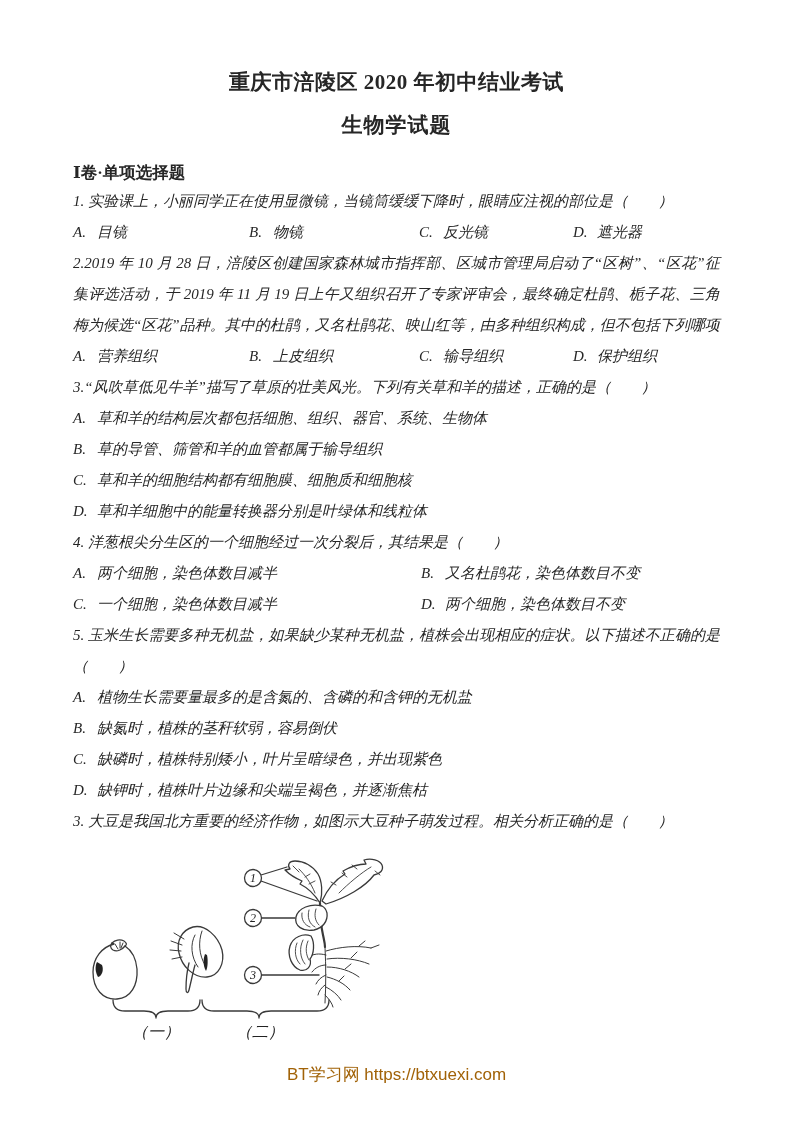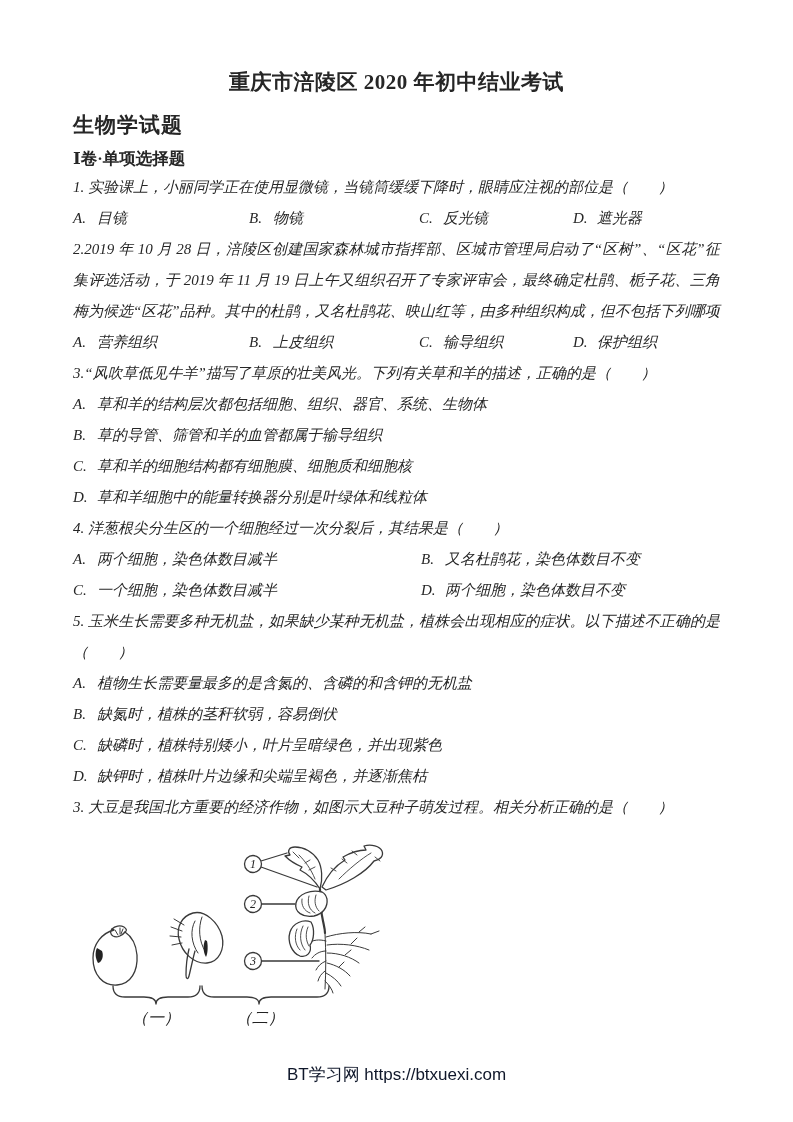--- a/index.html
+++ b/index.html
@@ -16,25 +16,25 @@
   .content { padding: 0 64px; }
   .doc-title {
     margin: 0; padding-top: 66px;
     font-size: 21px; font-weight: 700;
     line-height: 32px; text-align: center;
     letter-spacing: 0.5px;
   }
   .doc-subtitle {
     margin: 12px 0 0 0;
     font-size: 21px; font-weight: 700;
-    line-height: 30px; 
+    line-height: 30px; text-align: center;
     letter-spacing: 1px;
   }
   .section-heading {
-    margin-top: 6px;
+    margin-top: 20px;
     font-size: 16.5px; font-weight: 700;
     line-height: 26px; text-align: left;
   }
   .body-flow { margin-top: 0; font-style: italic; }
   .line {
     font-size: 15px;
     line-height: 31px;
     margin: 0;
   }
   .stem {
@@ -53,21 +53,21 @@
   .opt-label { display: inline-block; min-width: 24px; }
   .figure-wrap { margin: 14px 0 0 16px; }
   .figure-svg { display: block; font-family: "Liberation Serif", "DejaVu Serif", serif; }
   .footer-watermark {
     position: absolute;
     top: 1060px; left: 0; right: 0;
     text-align: center;
     font-family: "Liberation Sans", "DejaVu Sans", sans-serif;
     font-size: 17px;
     line-height: 30px;
-    color: #0f172a;
+    color: #a16207;
   }
 </style>
 </head>
 <body>
 
 <div class="page">
   <div class="content">
 
     <h1 class="doc-title">重庆市涪陵区 2020 年初中结业考试</h1>
     <h2 class="doc-subtitle">生物学试题</h2>

